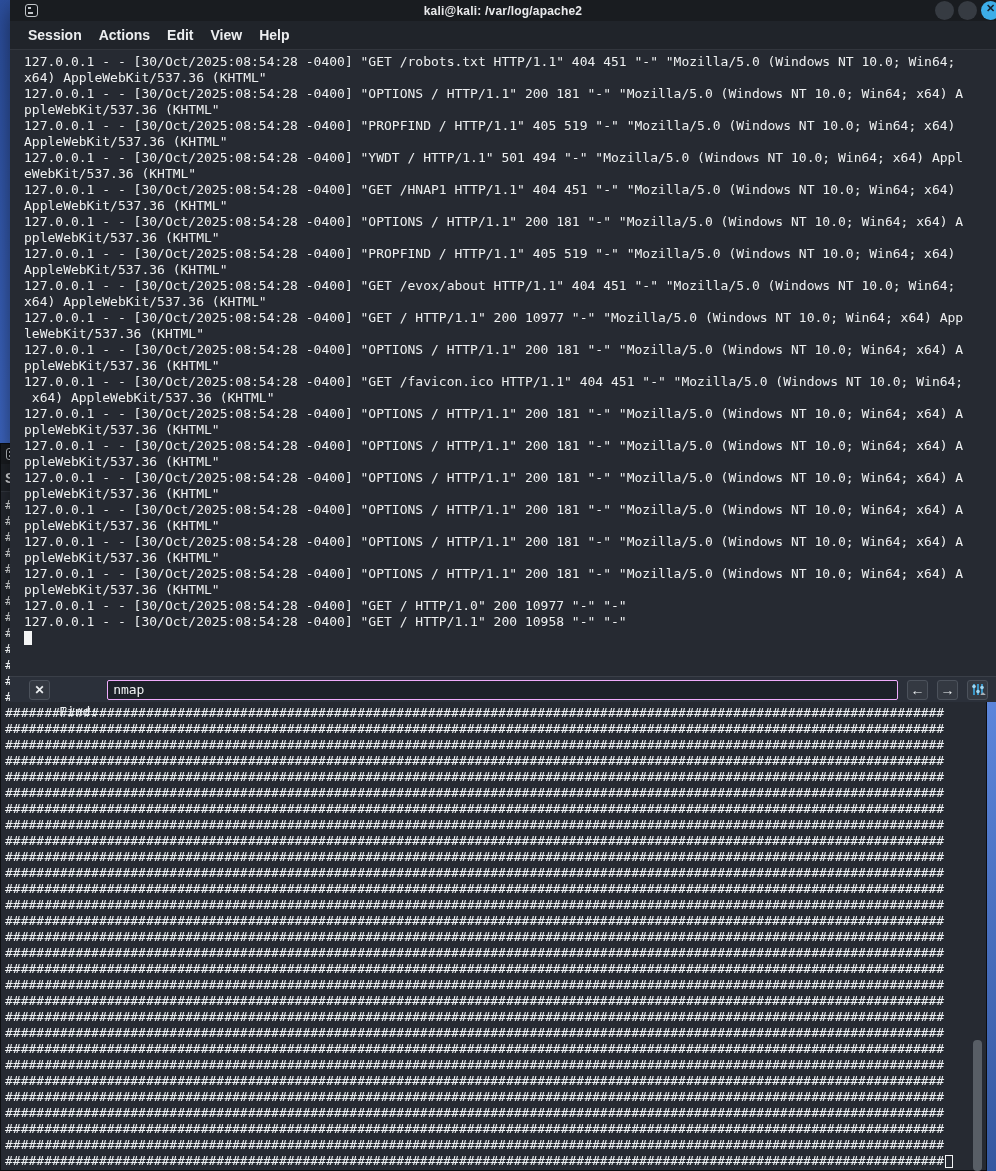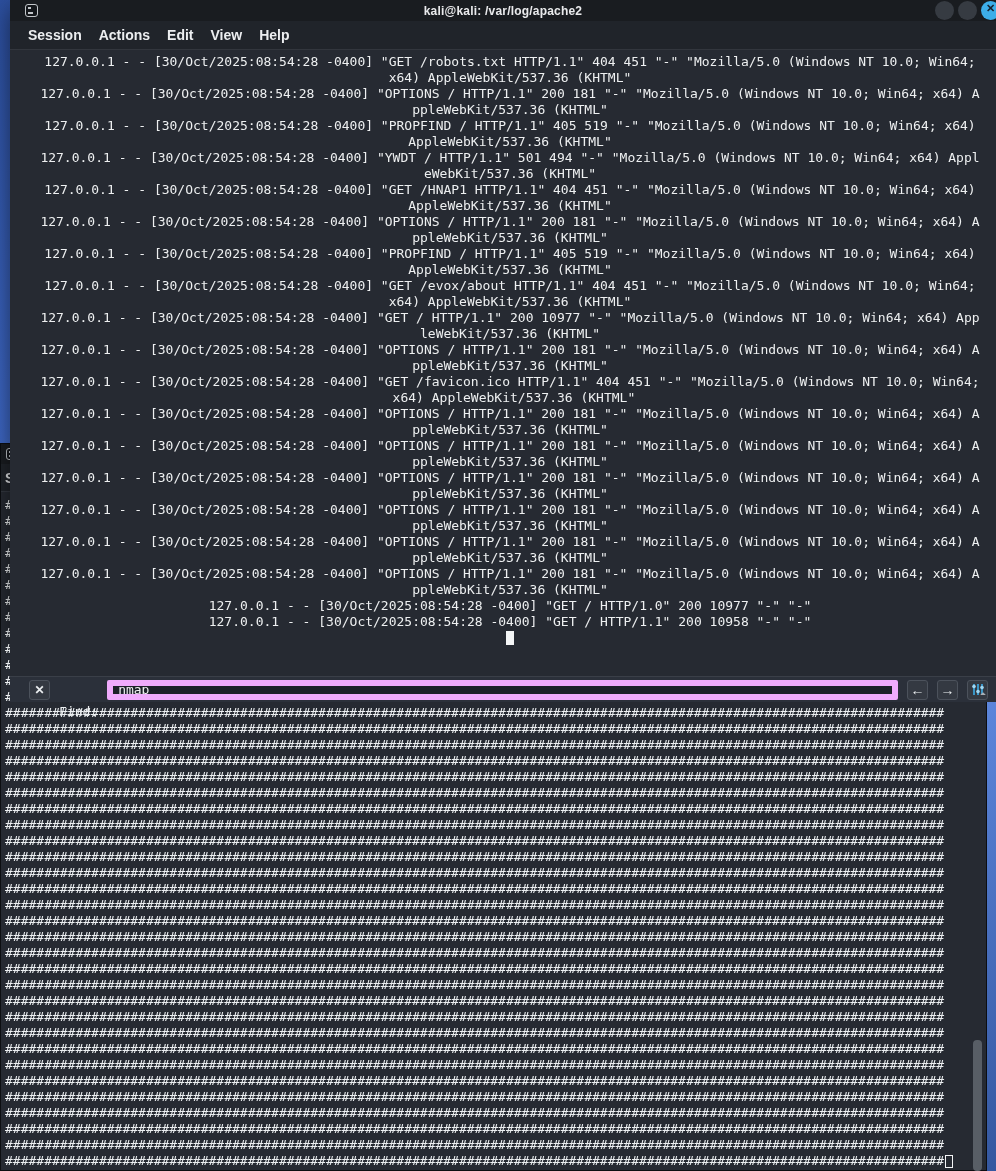--- a/index.html
+++ b/index.html
@@ -36,33 +36,33 @@
   .win-buttons { position:absolute; right:-4px; top:1px; display:flex; gap:4px; }
   .win-btn { width:19px; height:19px; border-radius:50%; background:#363b42; position:relative; }
   .win-btn.close { background:#3daee9; }
   .win-btn.close::before { content:"✕"; position:absolute; left:0; right:0; top:1px;
     text-align:center; font-size:11px; font-weight:bold; color:#16222e; }
 
   .menubar { height:29px; background:#20242a; display:flex; align-items:center; gap:17px;
     padding-left:18px; color:#eceef0; font-size:14px; border-bottom:1px solid #32363d; }
   .menu-item { cursor:default;font-weight:bold; }
 
-  .screen { height:626px; background:#262a32; padding:4px 0 0 14px; overflow:hidden;text-align:center; }
+  .screen { height:626px; background:#262a32; padding:4px 0 0 14px; overflow:hidden; }
   .log-line { height:16px; line-height:16px; font-family:"DejaVu Sans Mono", monospace;
     font-size:13px; color:#eef0f1; white-space:pre; overflow:hidden; }
   .block-cursor { display:inline-block; width:8px; height:14px; background:#f4f5f6; vertical-align:text-bottom; }
 
   
   .findbar { height:26px; background:#2b303a; border-top:1px solid #3a3f48;
     display:flex; align-items:center; padding:0 8px 0 19px; gap:9px; }
   .tool-btn { width:21px; height:20px; background:#343942; border:1px solid #4c525c;
     border-radius:3px; color:#eceff1; font-size:12px; font-weight:bold; display:flex;
     align-items:center; justify-content:center; flex:0 0 auto; }
   .find-label { color:#eceff1; font-family:"DejaVu Sans Mono", monospace; font-size:13px; flex:0 0 auto;margin-top:44px; }
-  .find-input { flex:1; height:20px; background:#1d2129; border:6px solid #f0abfc; border-radius:2px;
+  .find-input { flex:1; height:20px; background:#1d2129; border:1px solid #f0abfc; border-radius:2px;
     color:#f0f2f3; font-family:"DejaVu Sans Mono", monospace; font-size:13px; padding:0 5px; outline:none; }
   .arrow-btn { font-weight:normal; font-size:14px; }
   .settings-btn { position:relative; }
   .settings-btn svg { display:block; }
   .settings-btn::after { content:""; position:absolute; right:2px; bottom:2px;
     border-left:4px solid transparent; border-top:4px solid #aab0b6; transform:rotate(-45deg); }
 </style>
 </head>
 <body>
 

